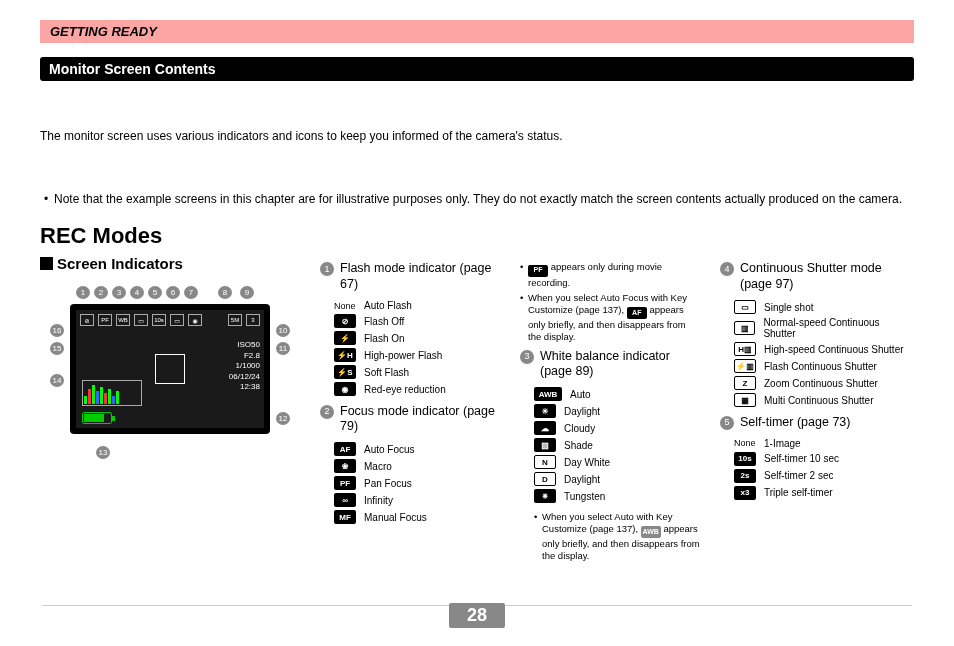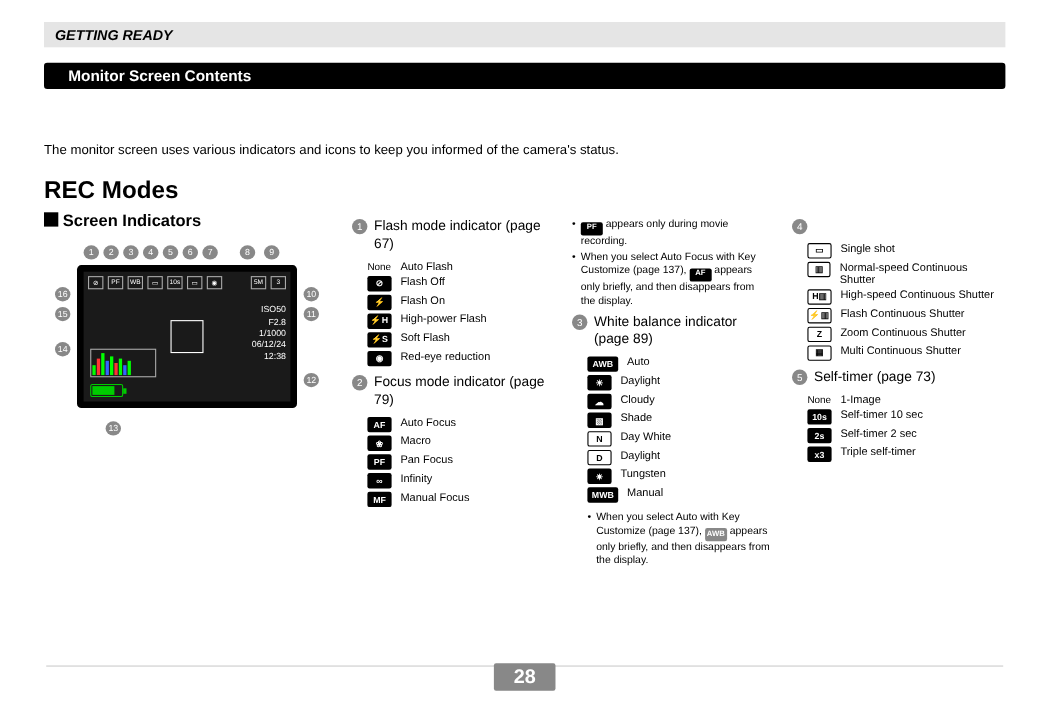--- a/index.html
+++ b/index.html
@@ -7,33 +7,33 @@
     font-family: Arial, Helvetica, sans-serif;
     font-size: 12px;
     color: #000;
     background: #fff;
     width: 954px;
     height: 646px;
     padding: 20px 40px 10px 40px;
     position: relative;
   }
   .chapter-bar {
-    background: #e5e5e5;
+    background: #fca5a5;
     padding: 4px 10px;
     font-style: italic;
     font-weight: bold;
     font-size: 13px;
     margin-bottom: 14px;
   }
   .section-bar {
     background: #000;
     color: #fff;
     font-weight: bold;
     font-size: 14px;
-    padding: 4px 22px;
+    padding: 4px 9px;
     border-radius: 3px;
     margin-bottom: 8px;
   }
   .intro p { font-size: 12px; margin-bottom: 4px; line-height: 1.35; margin-top: 47px; }
   .intro p.bullet { padding-left: 14px; position: relative; }
   .intro p.bullet::before { content: "•"; position: absolute; left: 4px; }
   .h1 { font-size: 22px; font-weight: bold; margin: 16px 0 6px 0; }
   .h2 { font-size: 15px; font-weight: bold; margin-bottom: 10px; }
   .h2 .sq { display:inline-block; width:13px; height:13px; background:#000; margin-right:4px; vertical-align:-1px;}
   .columns { display: flex; gap: 20px; }
@@ -45,21 +45,21 @@
   .num-circle {
     display: inline-flex;
     min-width: 14px; height: 14px;
     background: #888; color:#fff;
     border-radius: 50%;
     font-size: 9px;
     align-items: center; justify-content: center;
     margin-top:1px;
   }
   .icon-table { font-size: 10px; }
-  .icon-row { display:flex; gap:8px; padding: 1.5px 0 1.5px 14px;}
+  .icon-row { display:flex; gap:8px; align-items:center; padding: 1.5px 0 1.5px 14px;}
   .icon-box {
     display:inline-flex; width:22px; height:14px;
     background:#000; color:#fff; border-radius:2px;
     font-size:8px; align-items:center; justify-content:center;
     font-weight:bold;
   }
   .icon-outline {
     display:inline-flex; width:22px; height:14px;
     border:1.5px solid #000; border-radius:2px;
     font-size:8px; align-items:center; justify-content:center;
@@ -97,20 +97,21 @@
 </style>
 </head>
 <body>
 
 <div class="chapter-bar">GETTING READY</div>
 
 <div class="section-bar">Monitor Screen Contents</div>
 
 <div class="intro">
   <p>The monitor screen uses various indicators and icons to keep you informed of the camera's status.</p>
+  <p class="bullet">Note that the example screens in this chapter are for illustrative purposes only. They do not exactly match the screen contents actually produced on the camera.</p>
 </div>
 
 <div class="h1">REC Modes</div>
 
 <div class="columns">
 
   <div class="col1">
     <div class="h2"><span class="sq"></span><span>Screen Indicators</span></div>
 
     <div class="diagram-wrap">
@@ -120,21 +121,21 @@
       <div class="dlabel" style="left:72px; top:2px;"><span class="num-circle">3</span></div>
       <div class="dlabel" style="left:90px; top:2px;"><span class="num-circle">4</span></div>
       <div class="dlabel" style="left:108px; top:2px;"><span class="num-circle">5</span></div>
       <div class="dlabel" style="left:126px; top:2px;"><span class="num-circle">6</span></div>
       <div class="dlabel" style="left:144px; top:2px;"><span class="num-circle">7</span></div>
       <div class="dlabel" style="left:178px; top:2px;"><span class="num-circle">8</span></div>
       <div class="dlabel" style="left:200px; top:2px;"><span class="num-circle">9</span></div>
 
       <div class="dlabel" style="left:236px; top:40px;"><span class="num-circle">10</span></div>
       <div class="dlabel" style="left:236px; top:58px;"><span class="num-circle">11</span></div>
-      <div class="dlabel" style="left:236px; top:118px;"><span class="num-circle">12</span></div>
+      <div class="dlabel" style="left:236px; top:128px;"><span class="num-circle">12</span></div>
 
       <div class="dlabel" style="left:10px; top:40px;"><span class="num-circle">16</span></div>
       <div class="dlabel" style="left:10px; top:58px;"><span class="num-circle">15</span></div>
       <div class="dlabel" style="left:10px; top:90px;"><span class="num-circle">14</span></div>
 
       <div class="dlabel" style="left:56px; top:162px;"><span class="num-circle">13</span></div>
 
       <div class="mon">
         <div class="mon-inner">
           <div class="mon-top">
@@ -267,33 +268,30 @@
           <span>Day White</span>
         </div>
       <div class="icon-row">
           <span class="icon-outline">D</span>
           <span>Daylight</span>
         </div>
       <div class="icon-row">
           <span class="icon-box">✷</span>
           <span>Tungsten</span>
         </div>
-      <div class="icon-row">
-          <span class="icon-box" style="width:28px">MWB</span>
-          <span>Manual</span>
-        </div>
     </div>
     <div class="tiny-note">
       <p class="b"><span>When you select Auto with Key Customize (page 137), </span><span class="inline-icon light">AWB</span><span> appears only briefly, and then disappears from the display.</span></p>
     </div>
   </div>
 
   <div class="col4">
     <div class="callout-title">
       <span class="num-circle">4</span>
+        <span>Continuous Shutter mode (page 97)</span>
     </div>
     <div class="icon-table">
       <div class="icon-row">
           <span class="icon-outline">▭</span>
           <span>Single shot</span>
         </div>
       <div class="icon-row">
           <span class="icon-outline">▥</span>
           <span>Normal-speed Continuous Shutter</span>
         </div>

